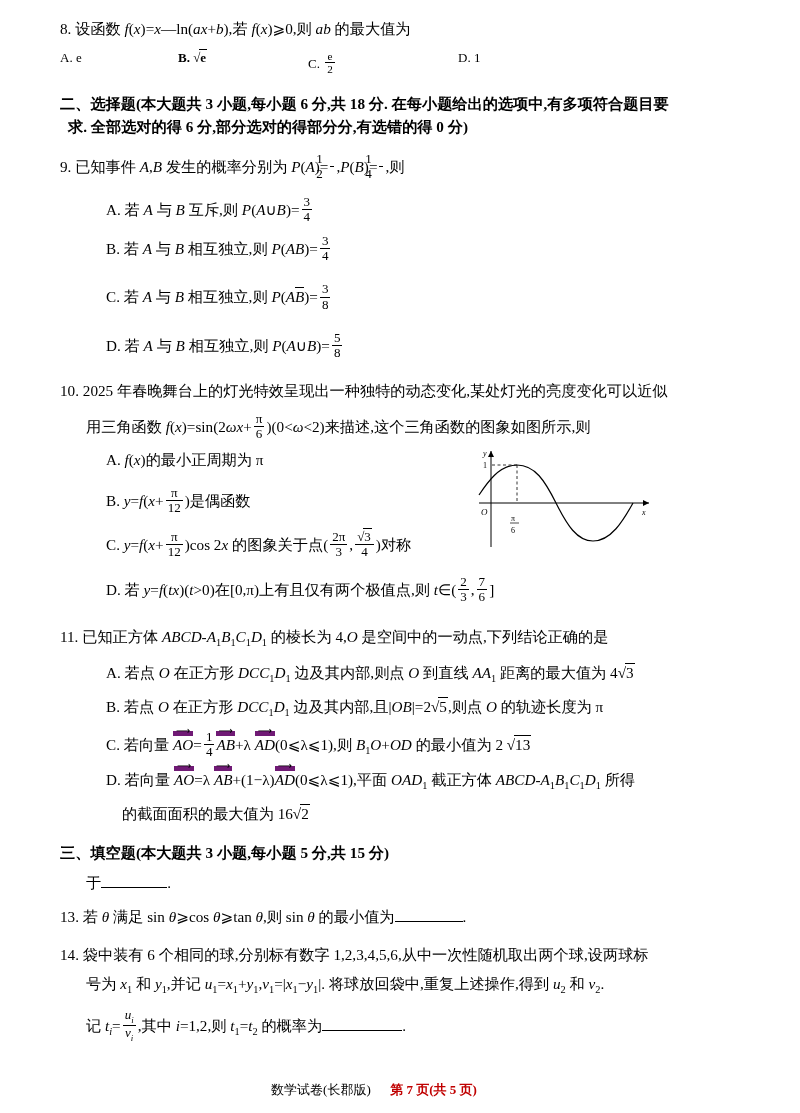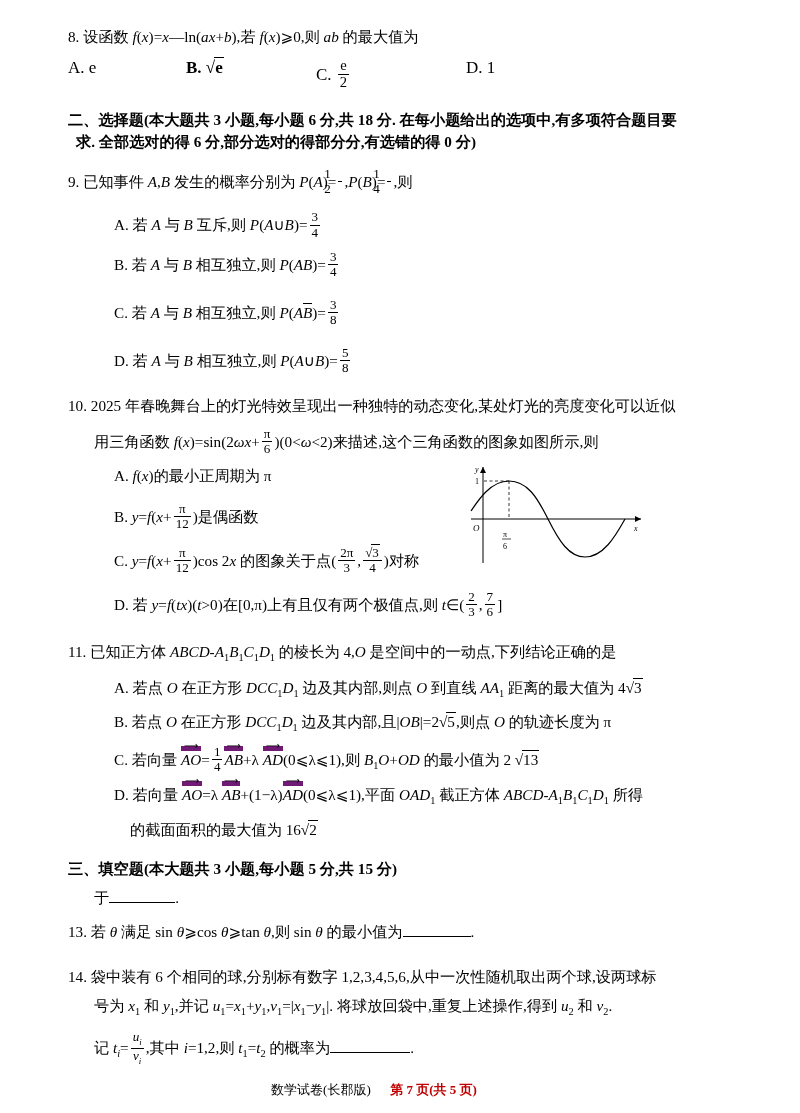--- a/index.html
+++ b/index.html
@@ -6,39 +6,39 @@
   body{
     width:800px;
     background:#ffffff;
     font-family:"Liberation Serif", serif;
     color:#000;
   }
   .page{
     position:relative;
     width:748px;
     height:1113px;
-    padding:12px;
+    padding:4px;
     box-sizing:border-box;
     overflow:hidden;
   }
   .content{
     padding:14px 46px 0 56px;
   }
   .line{
     font-size:15.2px;
     line-height:1.45;
     margin:0 0 2px 0;
   }
   .q{
     margin-top:13px;
   }
   .opts-row{
     display:flex;
     margin-top:10px;
-    font-size:17px;
+    font-size:13px;
   }
   .opts-row > div{ }
   .o1{width:118px;}
   .o2{width:130px;font-weight:bold;}
   .o3{width:150px;}
   .sec-head{
     margin-top:18px;
     font-size:15.2px;
     line-height:1.5;
   }
@@ -211,21 +211,21 @@
     </div>
 
     <div class="line indent1" style="margin-top:7px;">
       于<span class="sep-under" style="min-width:66px;"></span>.
     </div>
 
     <div class="line hang" style="margin-top:12px;">
       13. 若&nbsp;<span class="it">θ</span>&nbsp;满足 sin&nbsp;<span class="it">θ</span>⩾cos&nbsp;<span class="it">θ</span>⩾tan&nbsp;<span class="it">θ</span>,则 sin&nbsp;<span class="it">θ</span>&nbsp;的最小值为<span class="sep-under" style="min-width:68px;"></span>.
     </div>
 
-    <div class="line hang" style="margin-top:23px;">
+    <div class="line hang" style="margin-top:16px;">
       14. 袋中装有 6 个相同的球,分别标有数字 1,2,3,4,5,6,从中一次性随机取出两个球,设两球标
     </div>
     <div class="line indent1" style="margin-top:7px;">
       号为&nbsp;<span class="it">x</span><sub>1</sub>&nbsp;和&nbsp;<span class="it">y</span><sub>1</sub>,并记&nbsp;<span class="it">u</span><sub>1</sub>=<span class="it">x</span><sub>1</sub>+<span class="it">y</span><sub>1</sub>,<span class="it">v</span><sub>1</sub>=|<span class="it">x</span><sub>1</sub>−<span class="it">y</span><sub>1</sub>|. 将球放回袋中,重复上述操作,得到&nbsp;<span class="it">u</span><sub>2</sub>&nbsp;和&nbsp;<span class="it">v</span><sub>2</sub>.
     </div>
     <div class="line indent1" style="margin-top:10px;">
       记&nbsp;<span class="it">t<sub>i</sub></span>=<span class="frac"><span class="num it">u<sub>i</sub></span><span class="den it">v<sub>i</sub></span></span>,其中&nbsp;<span class="it">i</span>=1,2,则&nbsp;<span class="it">t</span><sub>1</sub>=<span class="it">t</span><sub>2</sub>&nbsp;的概率为<span class="sep-under" style="min-width:80px;"></span>.
     </div>
 
   </div>

